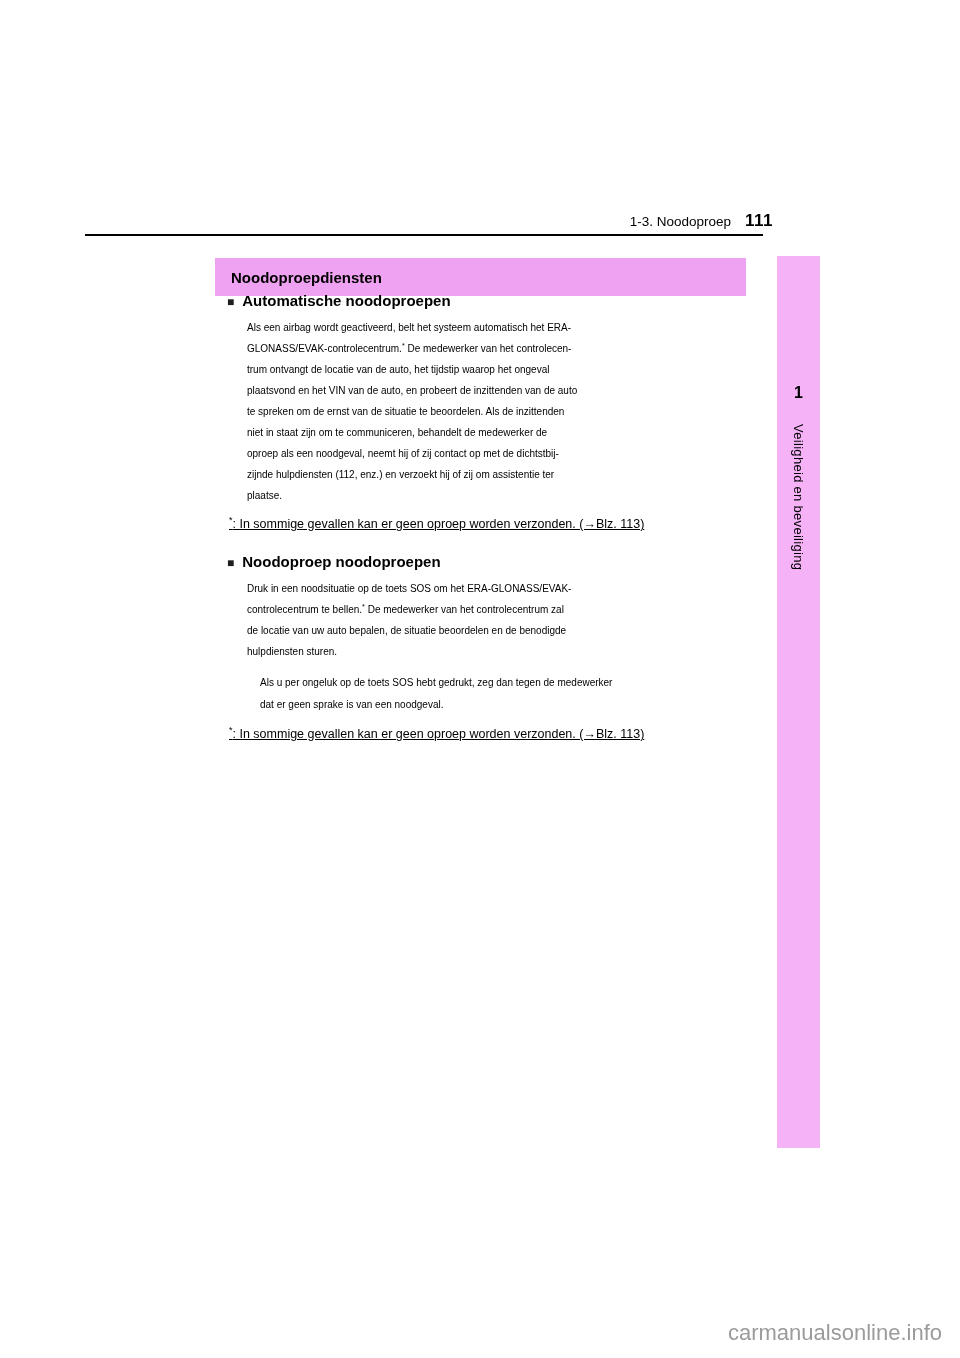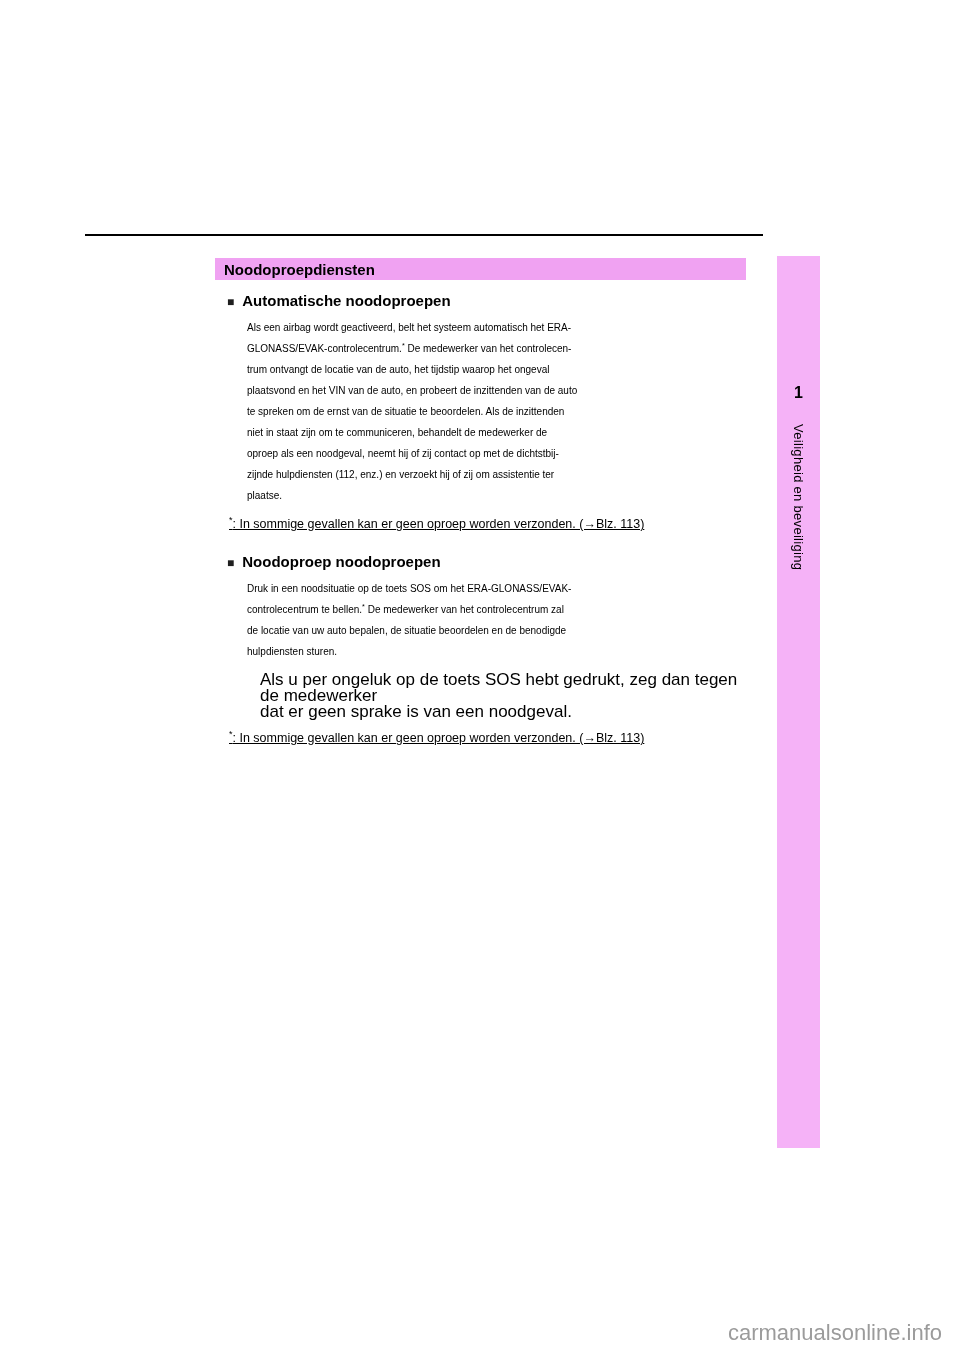--- a/index.html
+++ b/index.html
@@ -64,25 +64,25 @@
     font-size: 13px;
     letter-spacing: 0.3px;
   }
 
   
   .section-bar {
     position: absolute;
     top: 258px;
     left: 215px;
     width: 531px;
-    height: 22px;
+    height: 38px;
     background: var(--section-bar-bg, #f0a2f2);
     display: flex;
     align-items: center;
-    padding-left: 9px;
+    padding-left: 16px;
     font-size: 15px;
     font-weight: bold;
   }
 
   
   .content {
     position: absolute;
     top: 292px;
     left: 227px;
     width: 520px;
@@ -115,39 +115,43 @@
     line-height: 0;
   }
   .footnote {
     font-size: 12.5px;
     line-height: 17px;
     margin: 4px 0 20px 2px;
     text-decoration: underline;
   }
   .note {
     margin: 2px 0 10px 33px;
-    font-size: 17px;
-    line-height: 16px;
+    font-size: 10px;
+    line-height: 22px;
     white-space: pre-line;
   }
 
   
   .watermark {
     position: absolute;
     right: 18px;
     bottom: 12px;
     font-size: 22px;
     color: var(--watermark-color, #9b9b9b);
   }
 </style>
 </head>
 <body>
 
 <div class="page">
 
+  <div class="header-row">
+    <span class="header-section-label">1-3. Noodoproep</span>
+    <span class="page-number">111</span>
+  </div>
   <div class="header-rule"></div>
 
   <div class="sidebar-band"></div>
   <div class="chapter-number">1</div>
   <div class="sidebar-label">Veiligheid en beveiliging</div>
 
   <div class="section-bar">
     <span>Noodoproepdiensten</span>
   </div>
 

